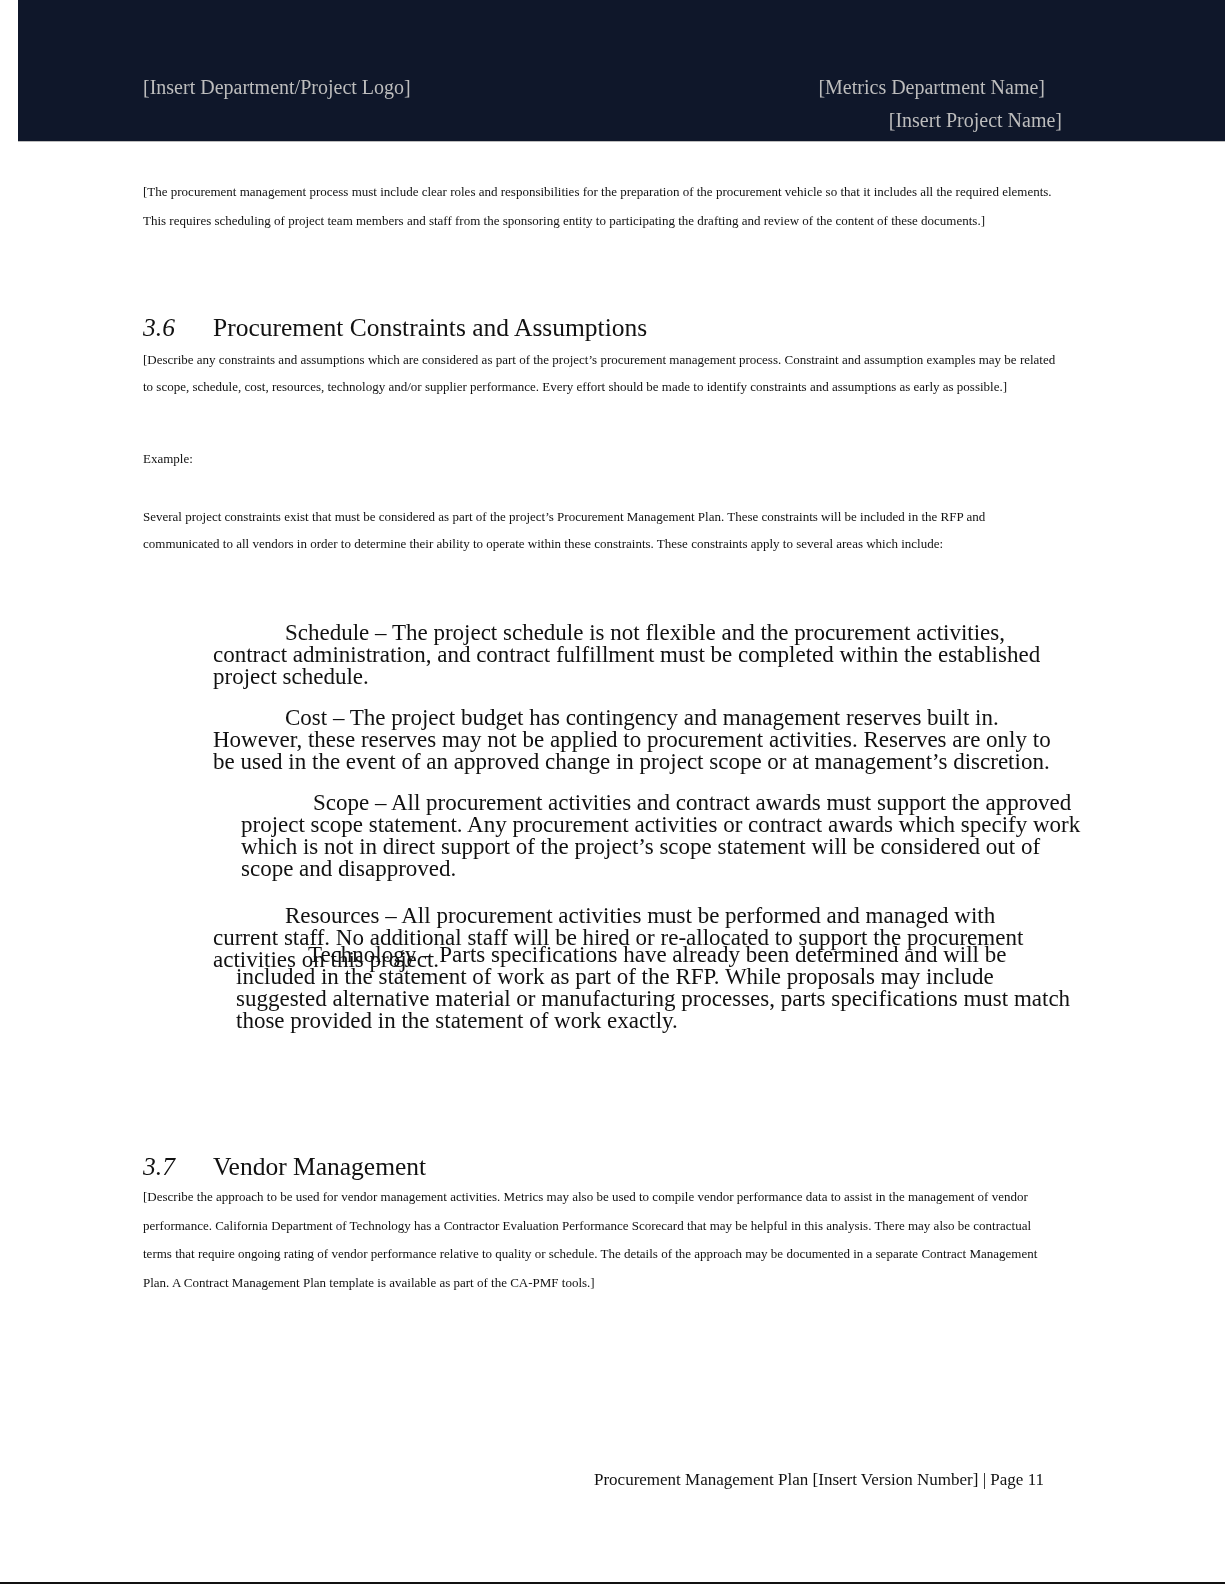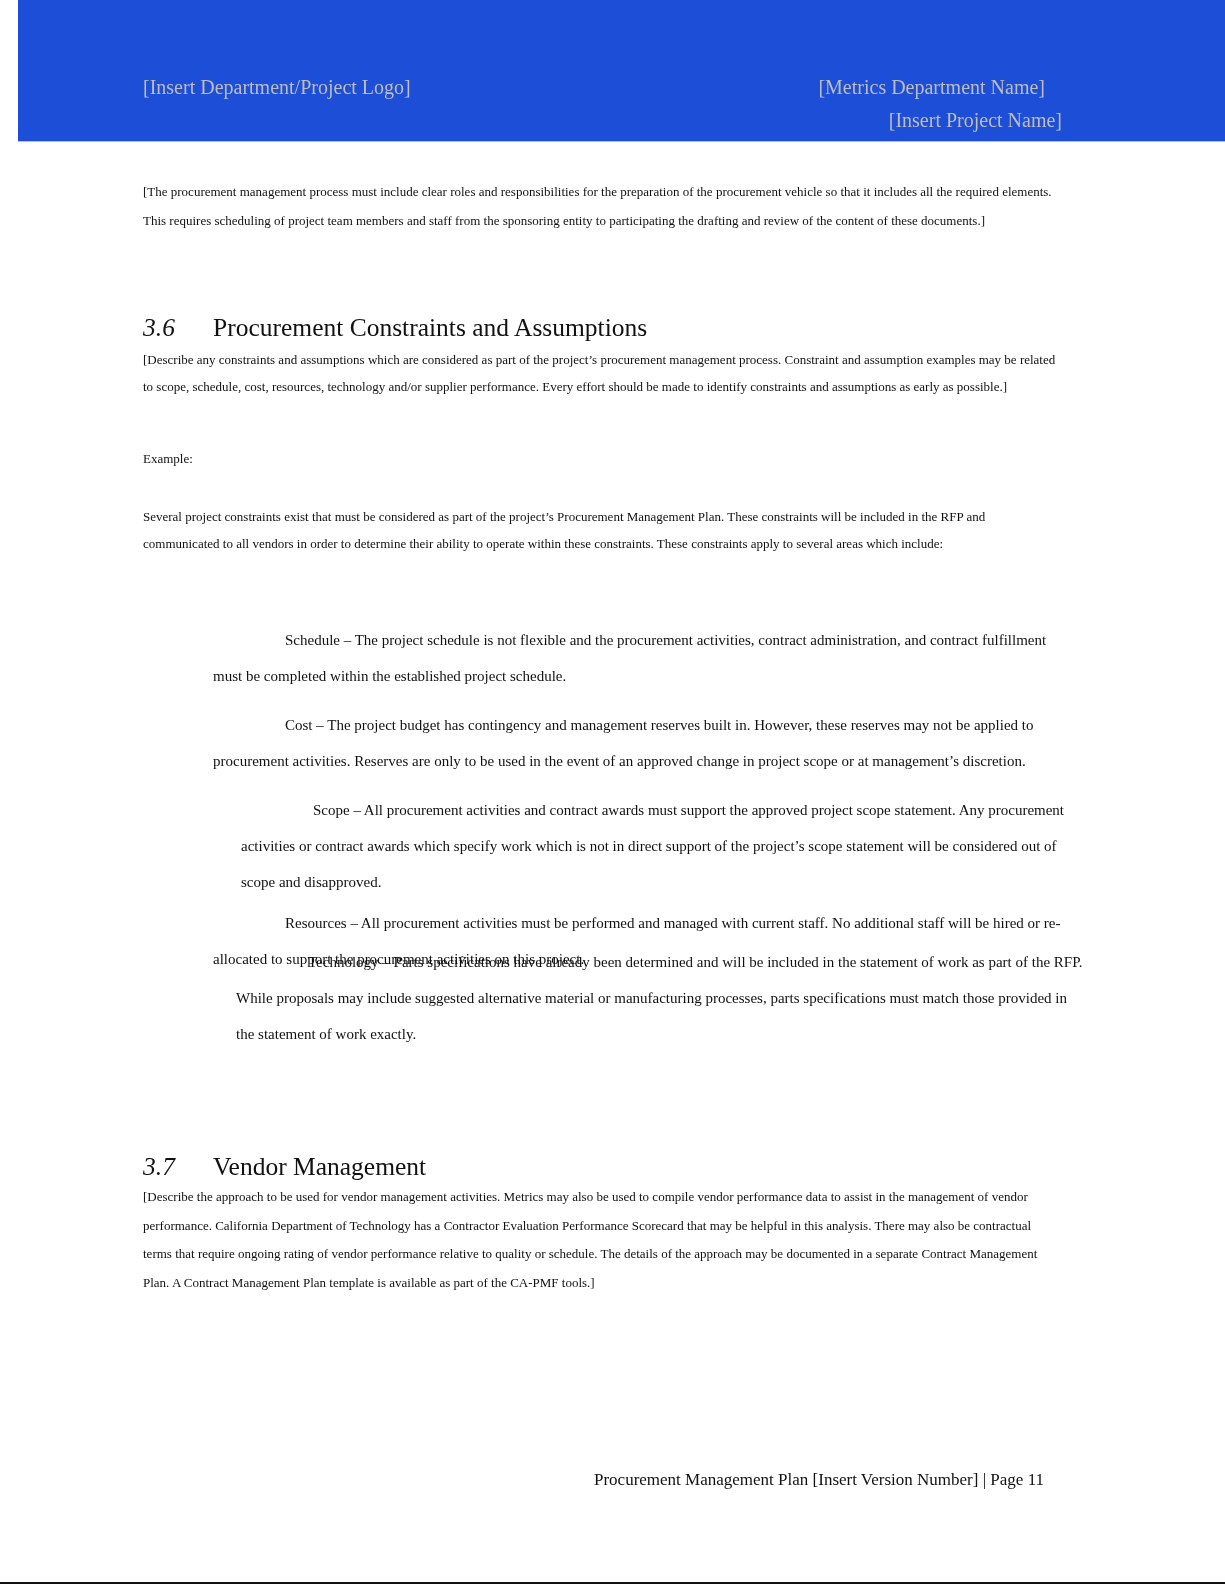--- a/index.html
+++ b/index.html
@@ -1,30 +1,30 @@
 <!DOCTYPE html>
 <html><head>
 <meta charset="utf-8">
 <style>
   html, body { margin: 0; padding: 0; background: #ffffff; }
   body { width: 1225px; height: 1585px; position: relative; overflow: hidden;
          font-family: "Liberation Serif", "DejaVu Serif", serif; color: #111; }
   .header-band { position: absolute; left: 18px; top: 0; width: 1207px; height: 141px;
-                 background: #1d4ed8; border-bottom: 1px solid #bdbdbd; }
+                 background: #0f172a; border-bottom: 1px solid #bdbdbd; }
   .hdr-text { position: absolute; color: #bdbdbd; font-size: 20px; white-space: nowrap; line-height: 1; }
   .hdr-logo { left: 125px; top: 77px; }
   .hdr-dept { right: 180px; top: 77px; }
   .hdr-proj { right: 163px; top: 110px; }
   .content { position: absolute; left: 143px; top: 0; width: 920px; }
   .p { position: absolute; left: 0; width: 920px; font-size: 13px; margin: 0; }
   .lh29 { line-height: 28.7px; }
   .lh26 { line-height: 26.5px; }
   .heading { position: absolute; left: 0; font-size: 25.5px; line-height: 1; white-space: nowrap; margin: 0; font-weight: normal; }
   .heading .num { display: inline-block; width: 70px; font-style: italic; }
-  .sub { position: absolute; left: 70px; width: 850px; font-size: 15px; line-height: 36px; margin: 0; text-indent: 72px; }
+  .sub { position: absolute; left: 70px; width: 850px; font-size: 23px; line-height: 22px; margin: 0; text-indent: 72px; }
   .footer { position: absolute; right: 181px; top: 1471px; font-size: 17px; white-space: nowrap; line-height: 1; }
   .bottom-rule { position: absolute; left: 0; top: 1582px; width: 1225px; height: 2px; background: #111; }
 </style>
 </head>
 <body>
 
 <div class="header-band">
   <span class="hdr-text hdr-logo">[Insert Department/Project Logo]</span>
   <span class="hdr-text hdr-dept">[Metrics Department Name]</span>
   <span class="hdr-text hdr-proj">[Insert Project Name]</span>

